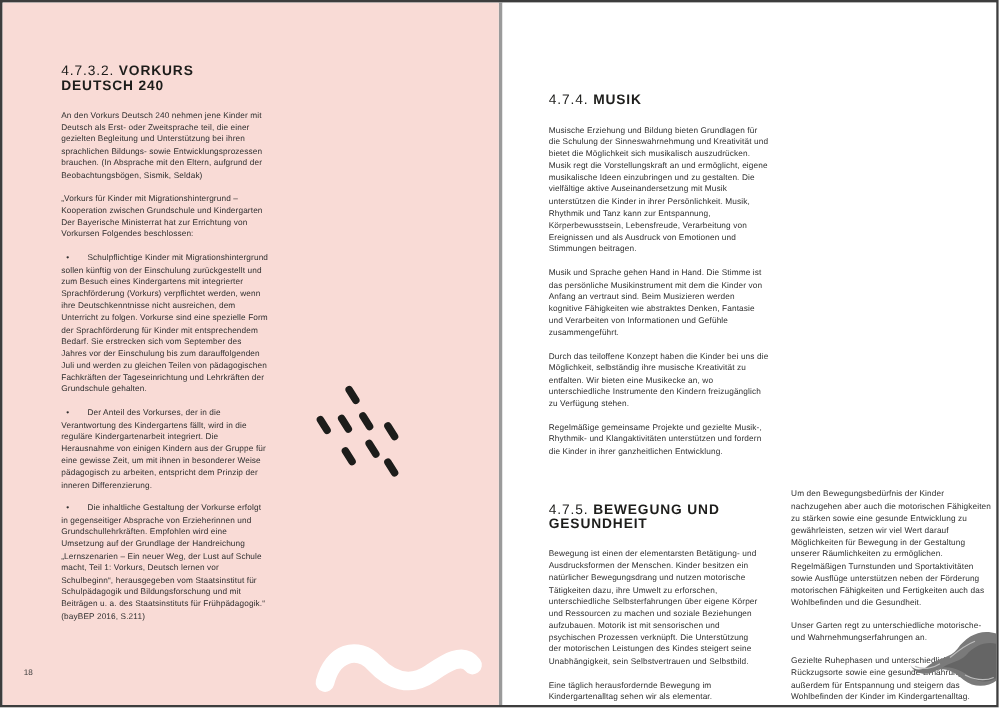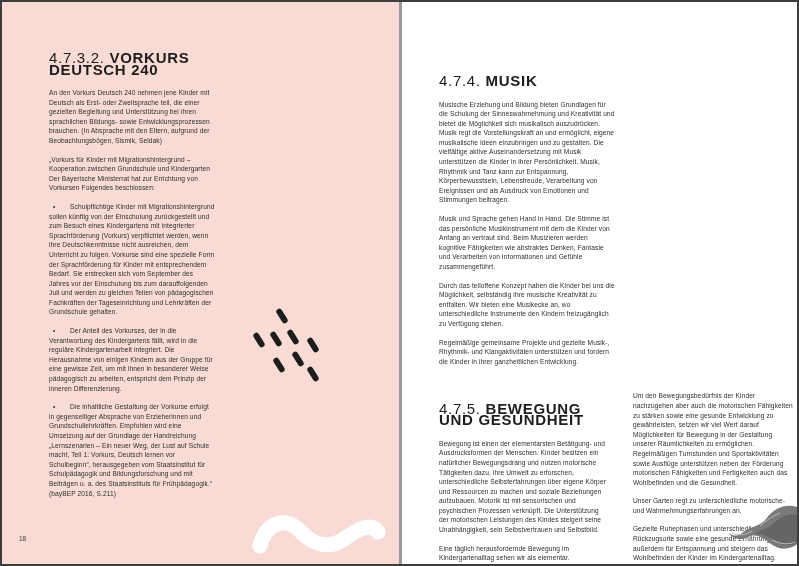--- a/index.html
+++ b/index.html
@@ -9,21 +9,21 @@
     font-family:"Liberation Sans",sans-serif;color:#2e2e2e;overflow:hidden;
   }
   .page-left{width:397px;flex-shrink:0;background:#f9dbd6;position:relative;overflow:hidden;}
   .page-divider{width:3px;flex-shrink:0;background:#9a9a9a;}
   .page-right{flex:1;background:#ffffff;position:relative;overflow:hidden;}
 
   .left-content{position:absolute;left:47px;top:50px;width:166px;}
   .right-content{position:absolute;left:37px;top:52px;width:358px;}
 
   .section-heading{
-    font-size:15px;font-weight:normal;letter-spacing:.7px;color:#1d1d1b;
+    font-size:11px;font-weight:normal;letter-spacing:.7px;color:#1d1d1b;
     margin:0 0 13px 0;line-height:11.5px;
   }
   .section-heading .htitle{font-weight:bold;}
 
   .body-text p{font-size:6.6px;line-height:9.6px;letter-spacing:.1px;margin:0 0 9px 0;}
   .bullet .marker{display:inline-block;width:17px;padding-left:4px;}
 
   .musik-col{width:177px;margin-top:21px;}
   .bewegung{display:flex;gap:24px;margin-top:25px;align-items:flex-end;}
   .bew-col1{width:177px;}

